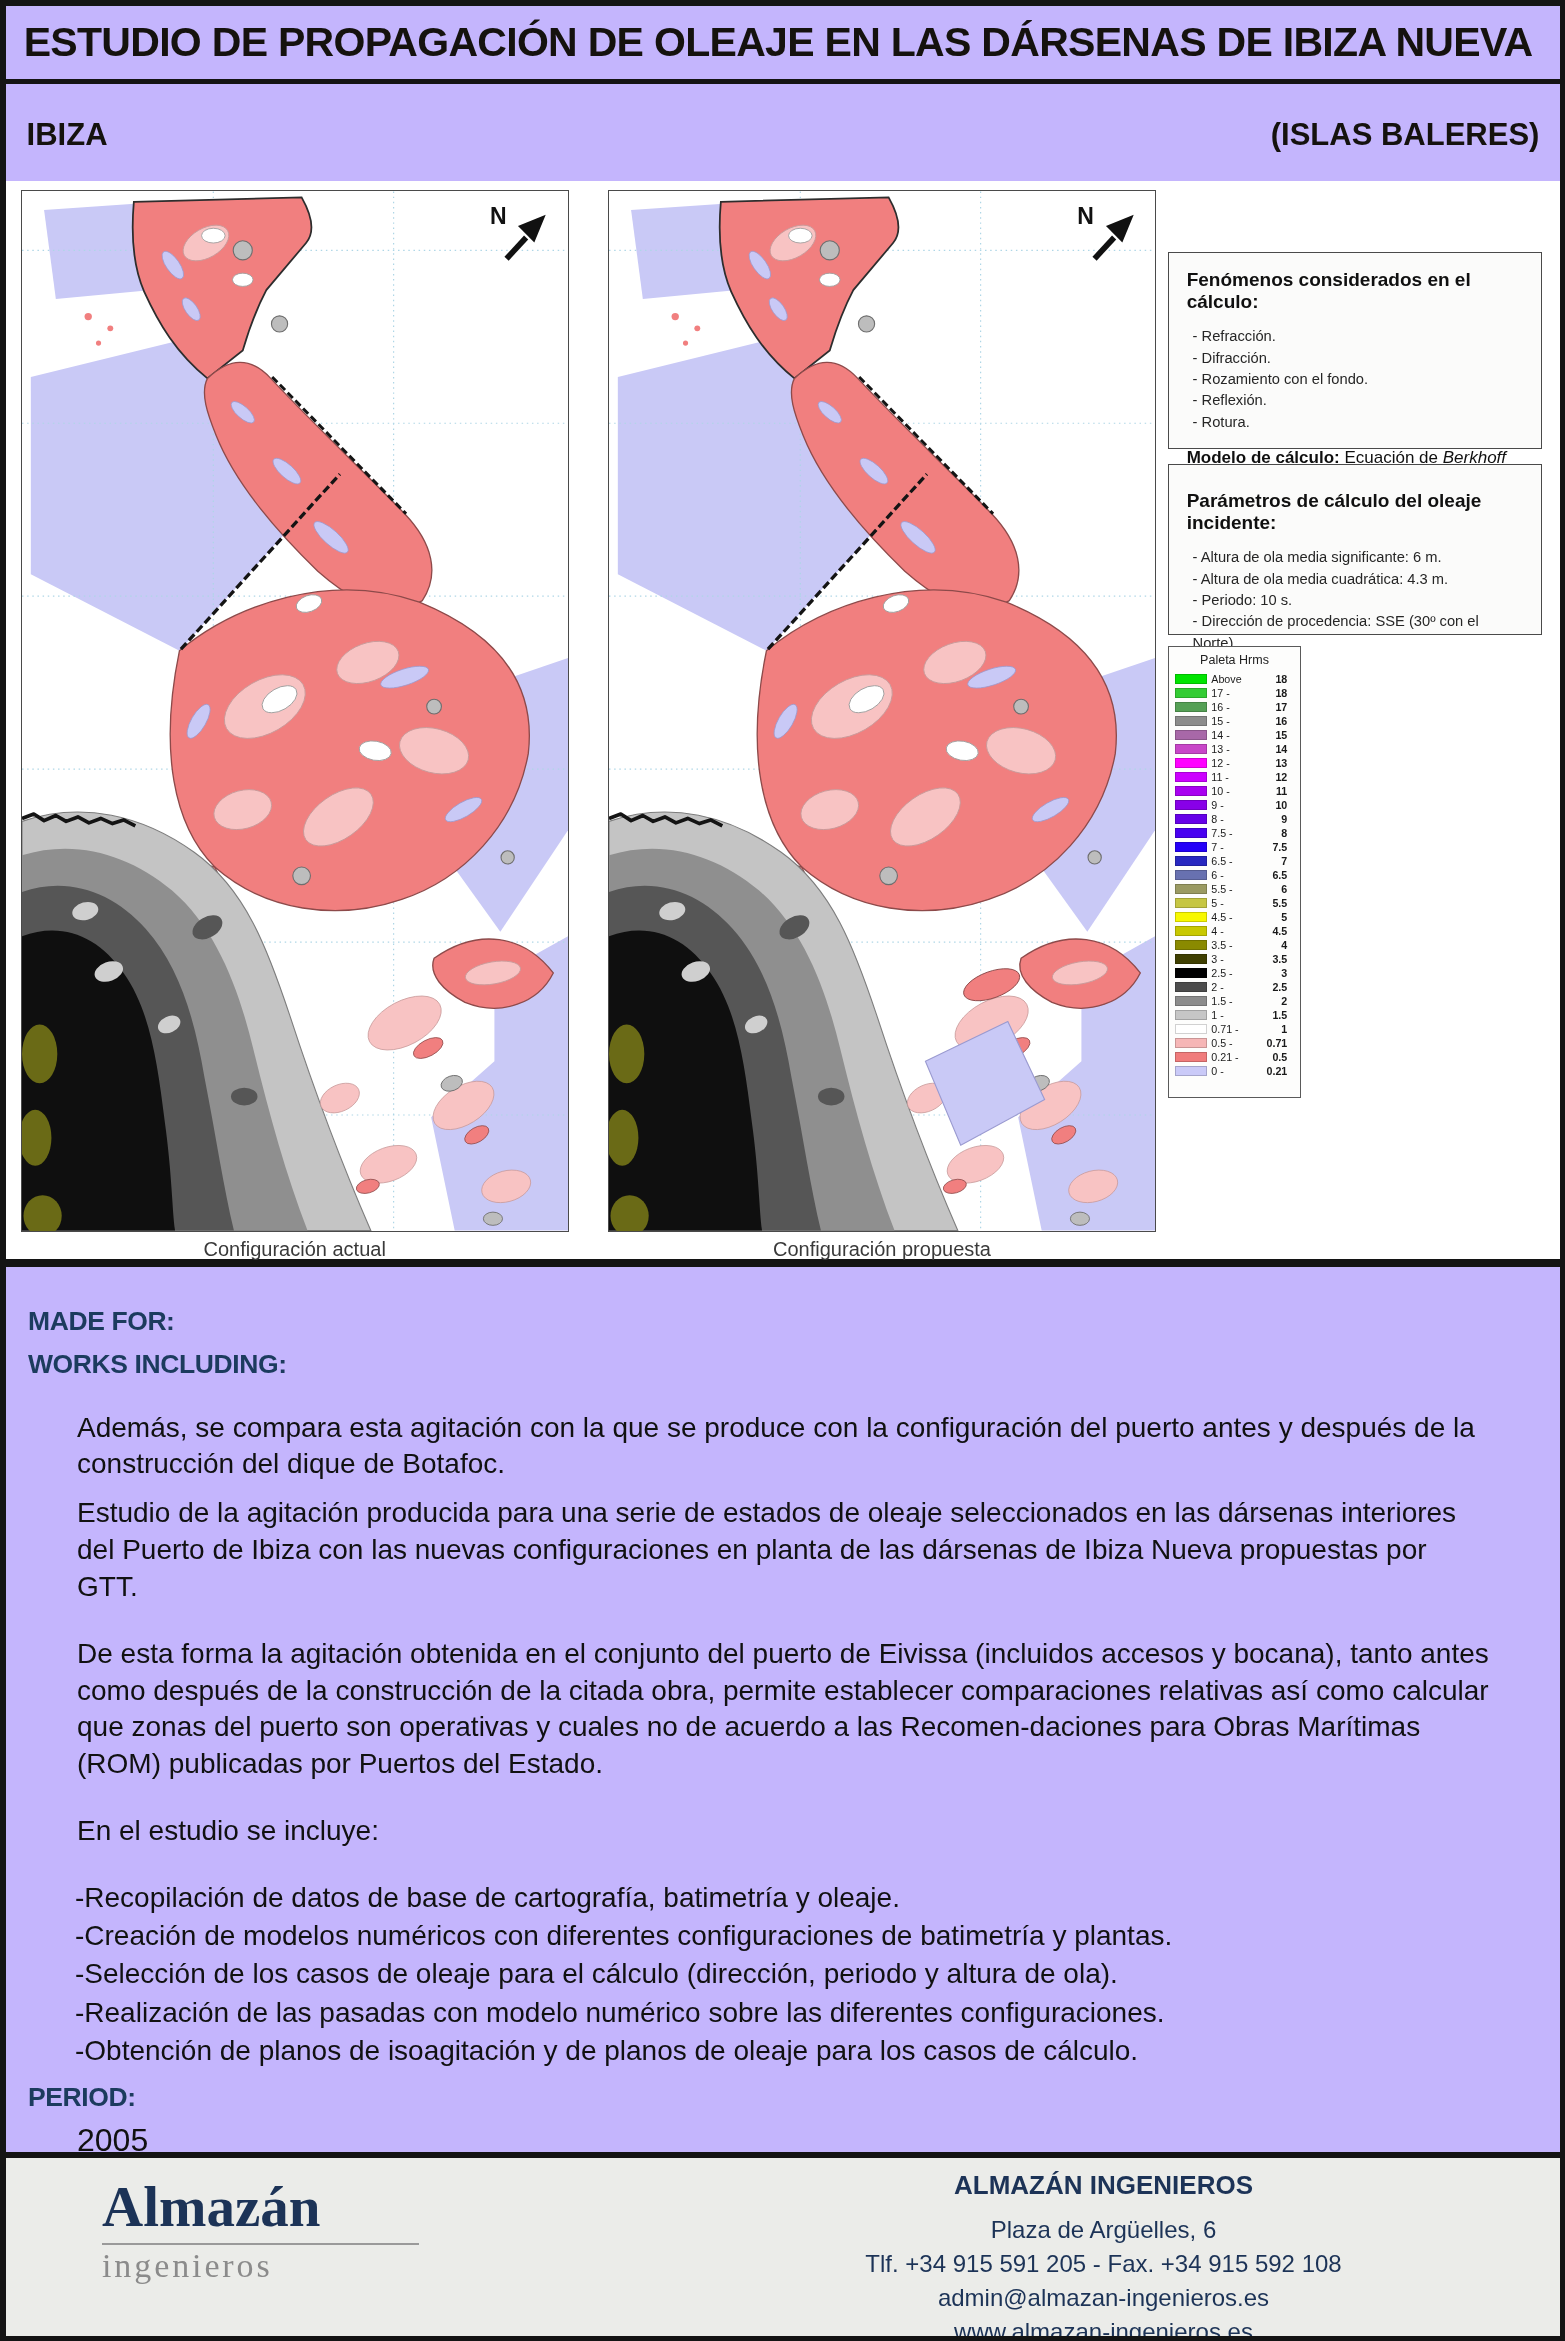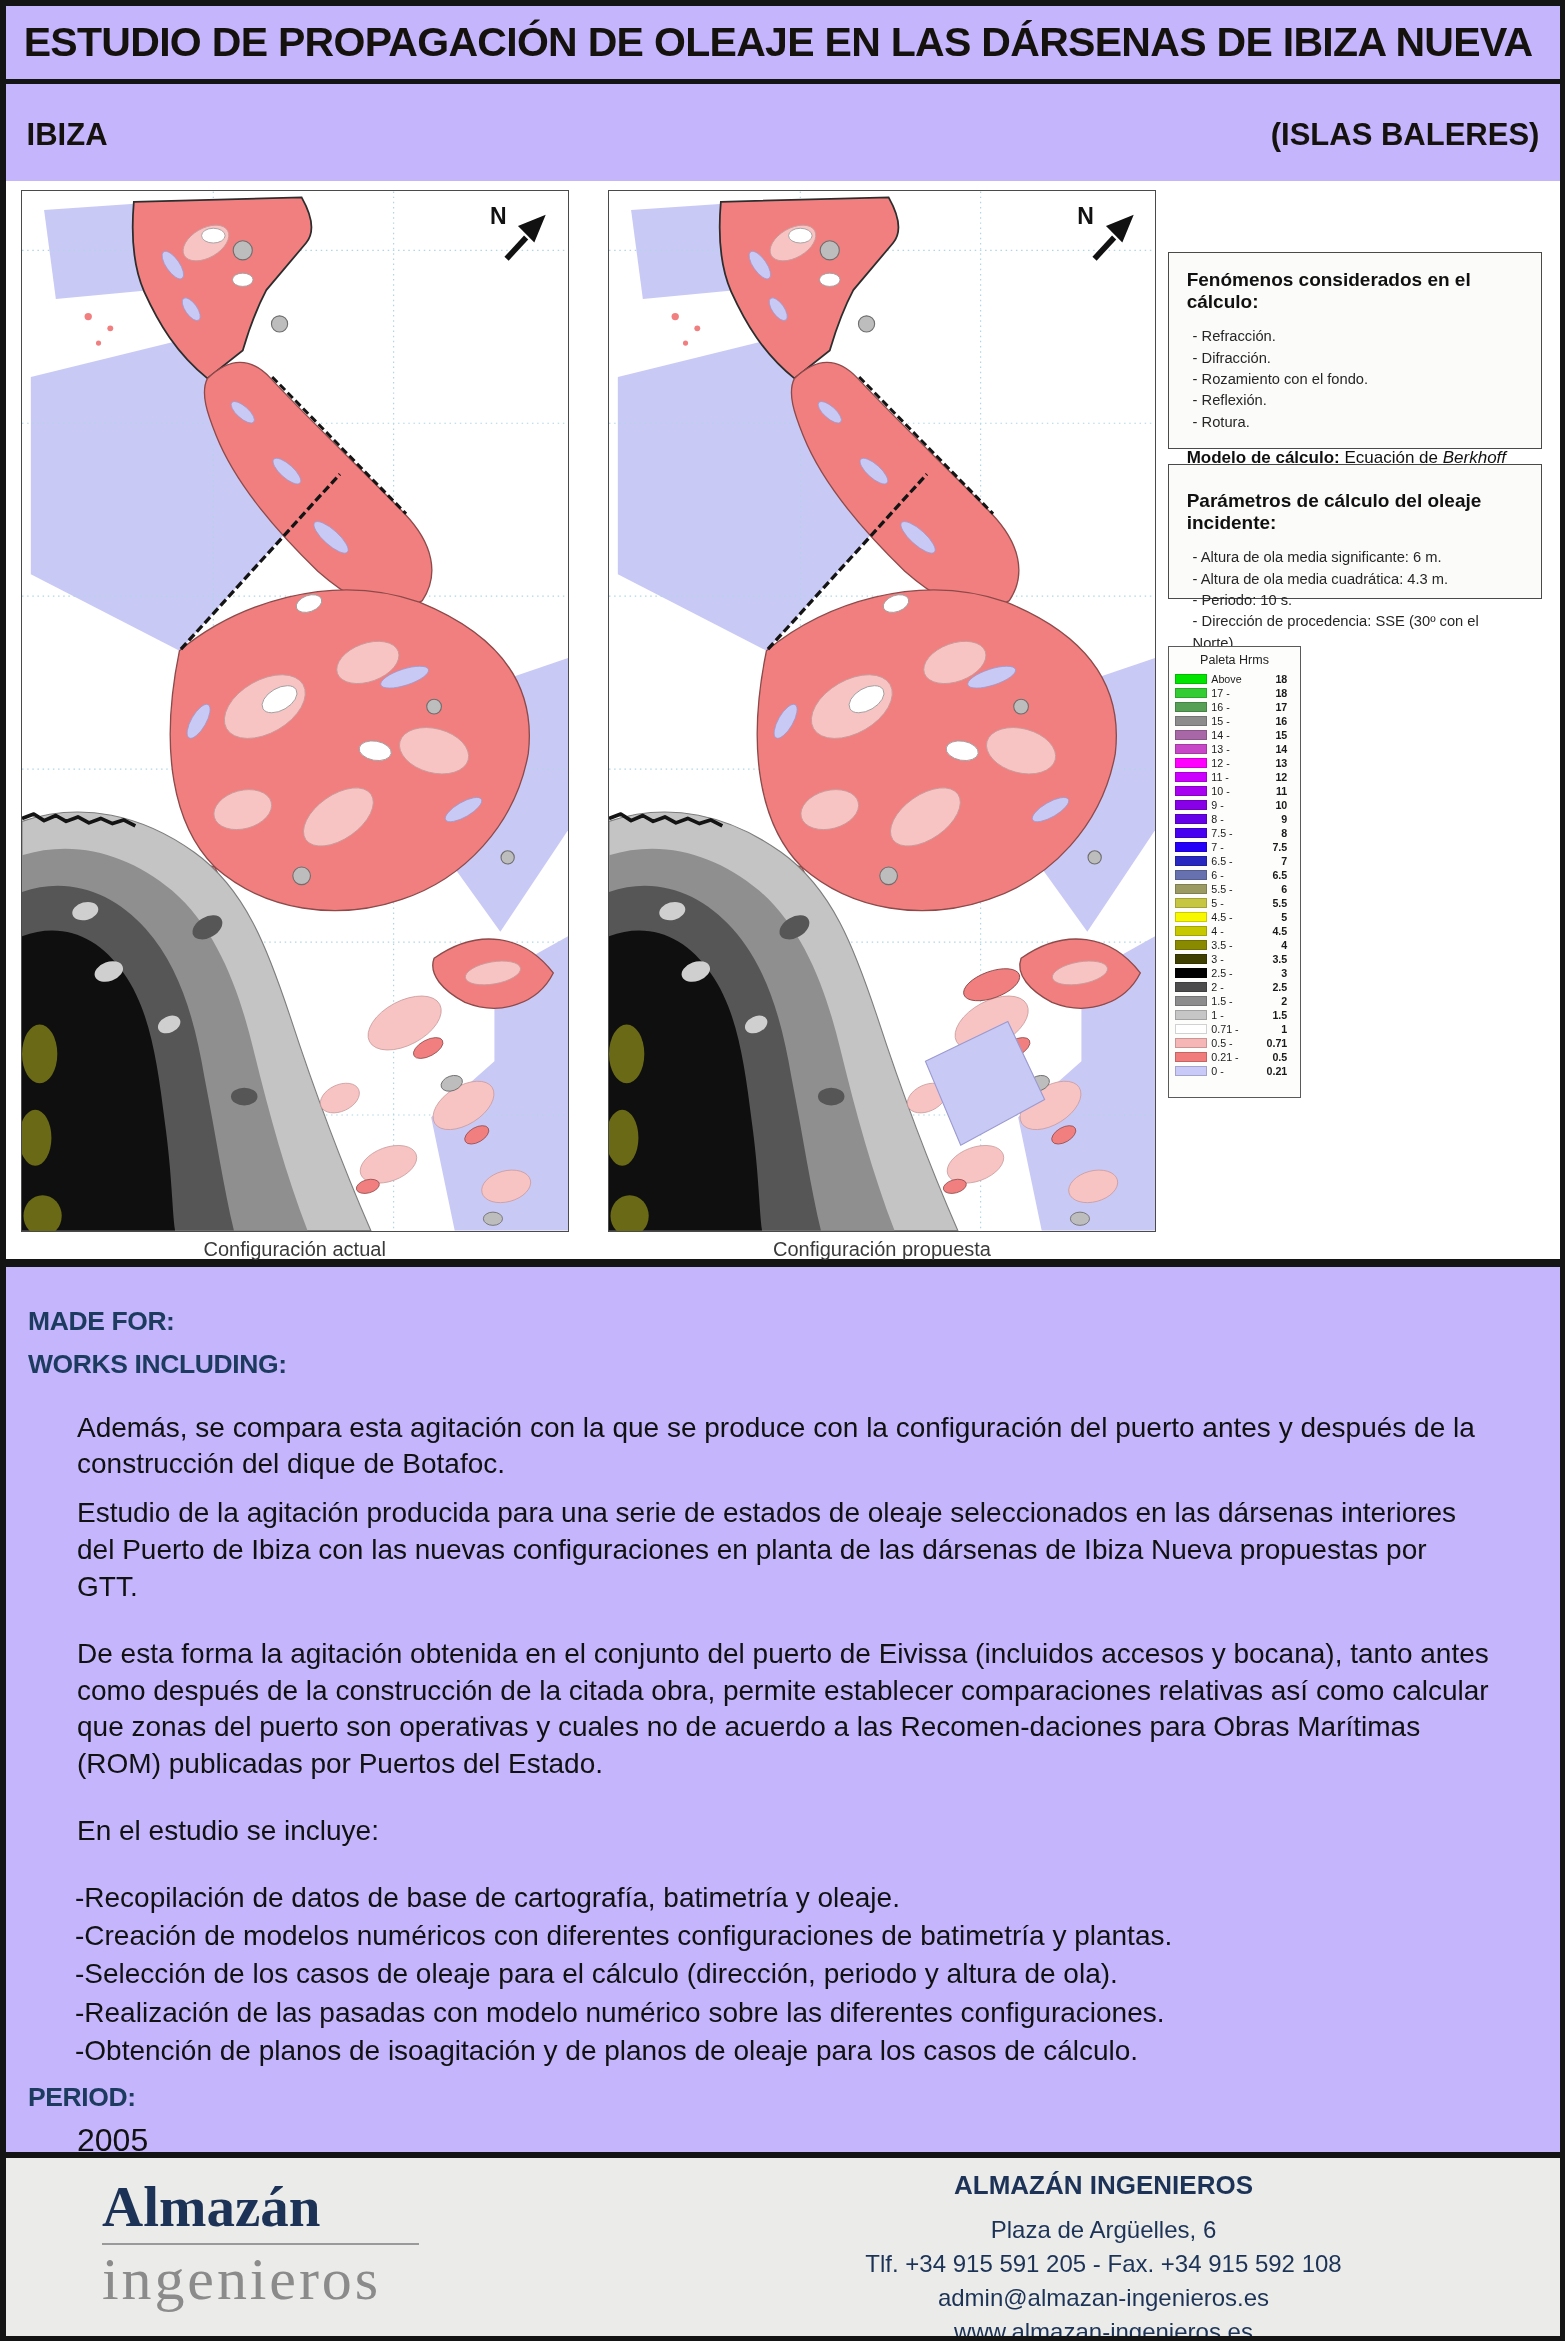--- a/index.html
+++ b/index.html
@@ -22,21 +22,21 @@
   .map-frame{position:relative;width:546px;height:1040px;border:1.5px solid #4a4a4a;background:#fff;}
   .map-svg{position:absolute;left:0;top:0;width:100%;height:100%;}
   figcaption{text-align:center;font-size:20px;color:#3a3a3a;margin-top:5.9px;}
   .north{position:absolute;top:11.8px;right:14.7px;width:63px;height:71px;}
   .north-n{position:absolute;left:0;top:0;font-size:23px;font-weight:bold;color:#111;}
   .north-svg{position:absolute;left:10.3px;top:5.9px;width:49px;height:59px;}
   
   .side-box{position:absolute;left:1162px;width:374px;background:#fbfbfa;
             border:1.5px solid #4a4a4a;box-sizing:border-box;padding:16px 17.7px;}
   #box-phenomena{top:71px;height:197px;}
-  #box-parameters{top:283px;height:135px;padding-top:25px;}
+  #box-parameters{top:283px;height:171px;padding-top:25px;}
   .side-box h3{margin:0 0 13.3px;font-size:19px;font-weight:bold;color:#101010;}
   .bx-item{font-size:14.7px;color:#262626;line-height:1.45;padding-left:5.9px;}
   .model-line{margin-top:14.7px;font-size:17px;color:#101010;}
   .model-line b{font-weight:bold;}
   #legend{position:absolute;left:1162px;top:465px;width:133px;height:452px;background:#fdfdfc;
           border:1.5px solid #5a5a5a;box-sizing:border-box;padding:5.9px 5.9px 2.9px;}
   .legend-title{text-align:center;font-size:12.5px;color:#222;margin-bottom:5.2px;}
   .lrow{display:flex;align-items:center;height:14px;}
   .lsw{width:32px;height:10.3px;margin-right:4.4px;border:0.7px solid rgba(0,0,0,0.18);box-sizing:border-box;flex:none;}
   .ll{width:44px;font-size:10.7px;color:#1a1a1a;flex:none;}
@@ -50,21 +50,21 @@
   .para.tight{margin-top:11.8px;}
   .work-list{margin:29.5px 71px 0 69px;max-width:1458px;}
   .work-item{font-size:28px;line-height:1.36;color:#111;}
   .period-value{margin:8.8px 0 0 71px;font-size:32px;color:#111;}
   
   .footer{position:absolute;bottom:0;left:0;width:100%;height:184px;border-top:6.6px solid #141414;
           box-sizing:border-box;display:flex;background:#ebece9;gap:34px;}
   .logo{margin:19px 0 0 96px;width:317px;}
   .logo-top{font-family:"Liberation Serif",serif;font-weight:bold;color:#1c3357;font-size:57px;line-height:1.05;}
   .logo-rule{border:none;border-top:2.2px solid #9a9a9a;margin:5.9px 0 4.4px;width:100%;}
-  .logo-bottom{font-family:"Liberation Serif",serif;color:#8b8b8b;font-size:60px;letter-spacing:2.9px;line-height:1;}
+  .logo-bottom{font-family:"Liberation Serif",serif;color:#8b8b8b;font-size:34px;letter-spacing:2.9px;line-height:1;}
   .contact{margin-left:auto;margin-right:103px;text-align:center;color:#1c3357;padding-top:11.8px;width:707px;}
   .contact .company{font-size:26px;font-weight:bold;margin-bottom:11.8px;}
   .contact .cline{font-size:24px;line-height:1.42;}
   .contact a{color:#1c3357;text-decoration:none;}
 </style>
 </head>
 <body>
 
 <svg width="0" height="0" style="position:absolute" aria-hidden="true">
   <defs>

